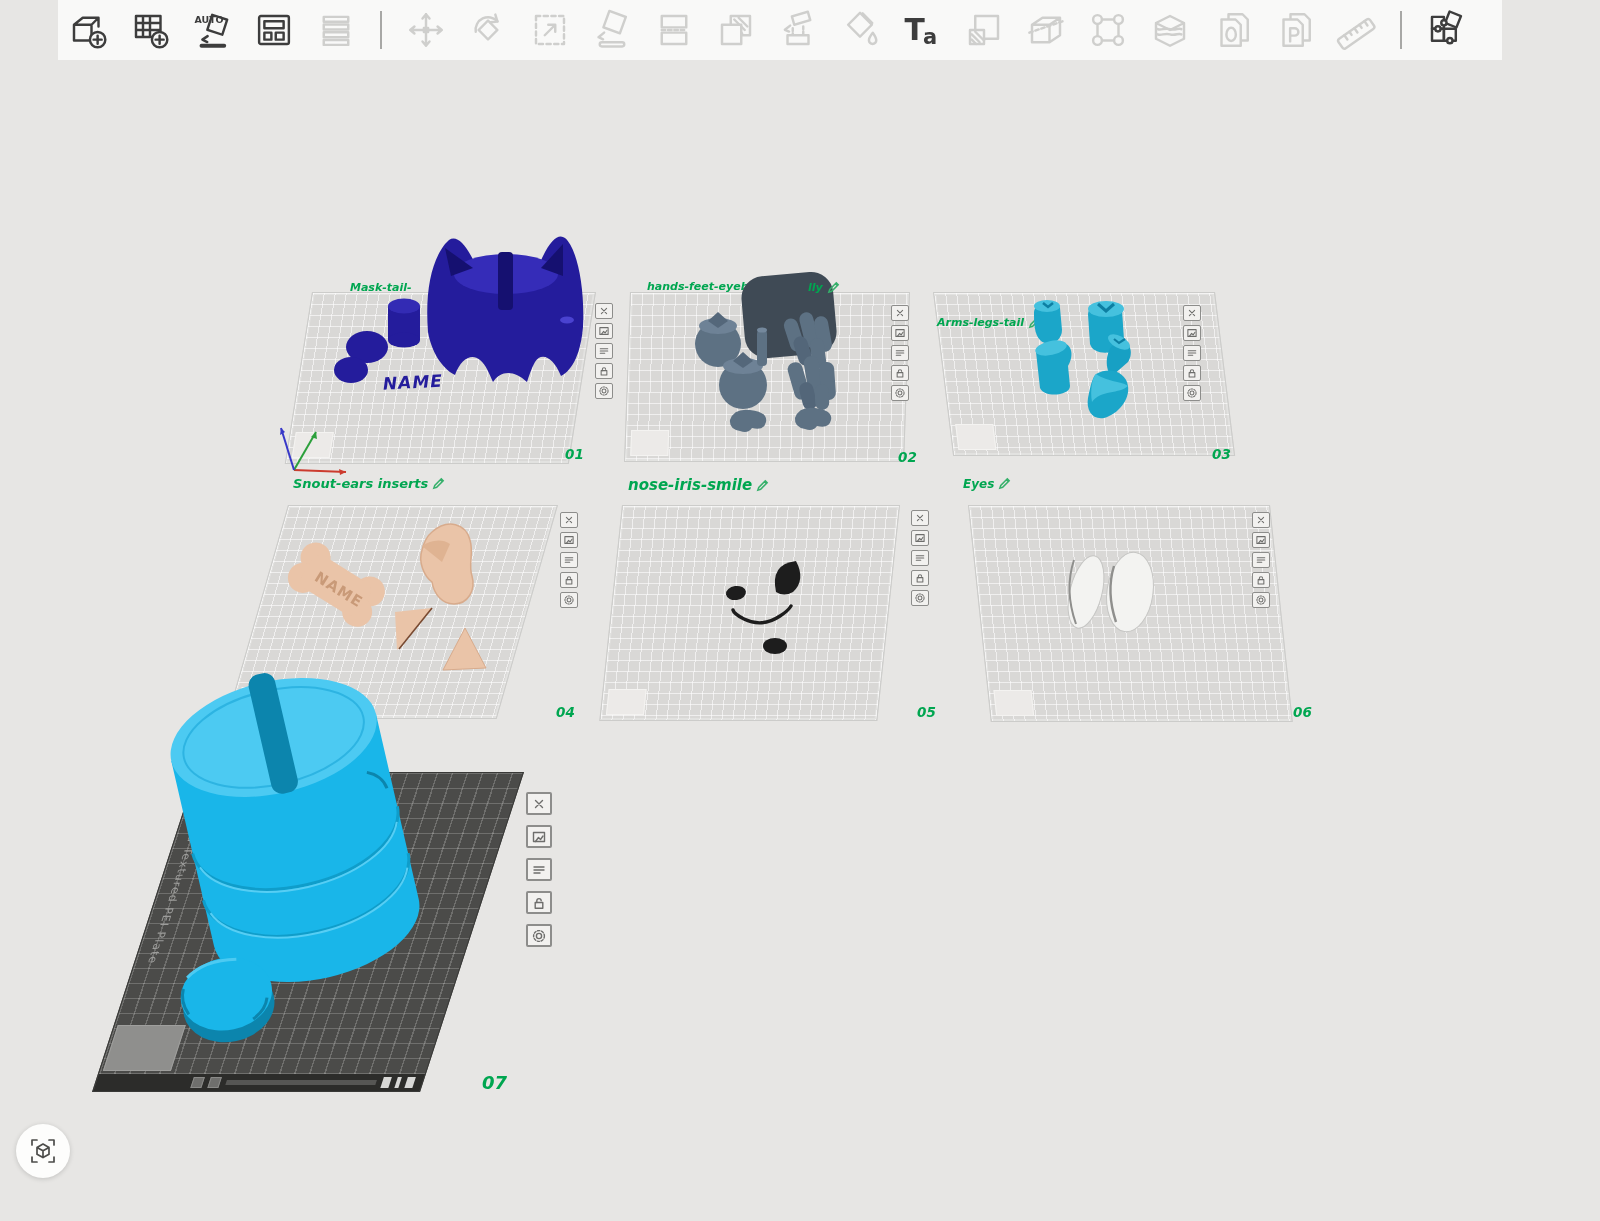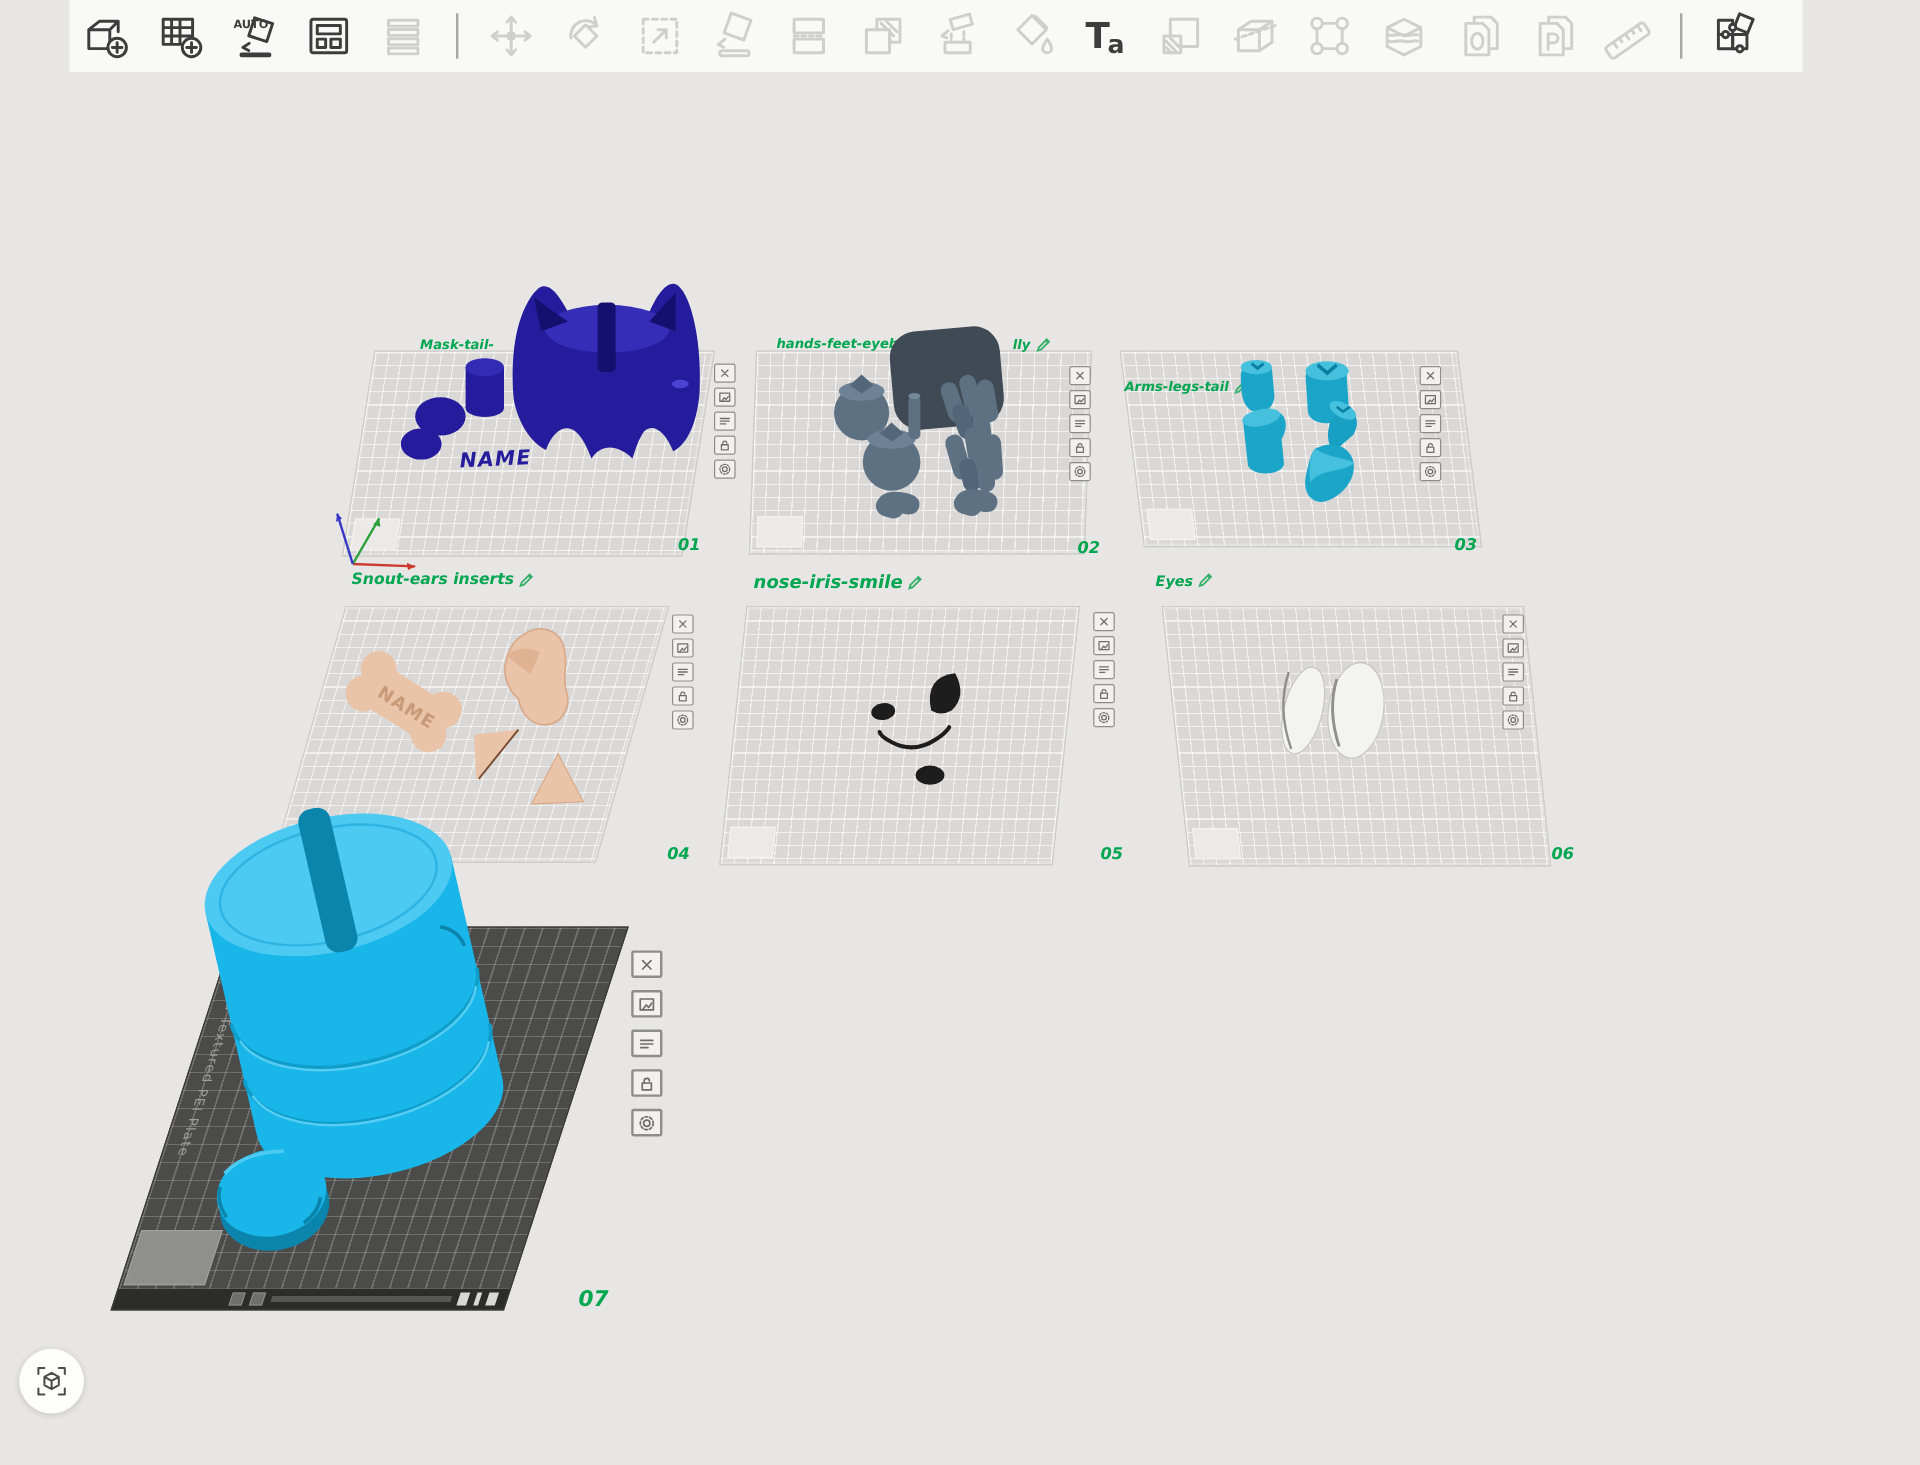--- a/index.html
+++ b/index.html
@@ -264,21 +264,21 @@
         <div class="blk"></div>
     </div>
   </div>
 
   <div class="plabel" style="left:350px;top:281px;">
     <span>Mask-tail-</span>
   </div>
   <div class="plabel" style="left:647px;top:280px;z-index:2;">
     <span>hands-feet-eyeb</span>
   </div>
-  <div class="plabel" style="left:844px;top:280px;z-index:4;">
+  <div class="plabel" style="left:808px;top:280px;z-index:4;">
     <span>lly</span>
     <svg viewBox="0 0 16 16">
         <path d="M3 13l1-3 7-7 2 2-7 7zM10 4l2 2"></path>
       </svg>
   </div>
   <div class="plabel" style="left:937px;top:281px;margin-top:34px;">
     <span>Arms-legs-tail</span>
     <svg viewBox="0 0 16 16">
         <path d="M3 13l1-3 7-7 2 2-7 7zM10 4l2 2"></path>
       </svg>

